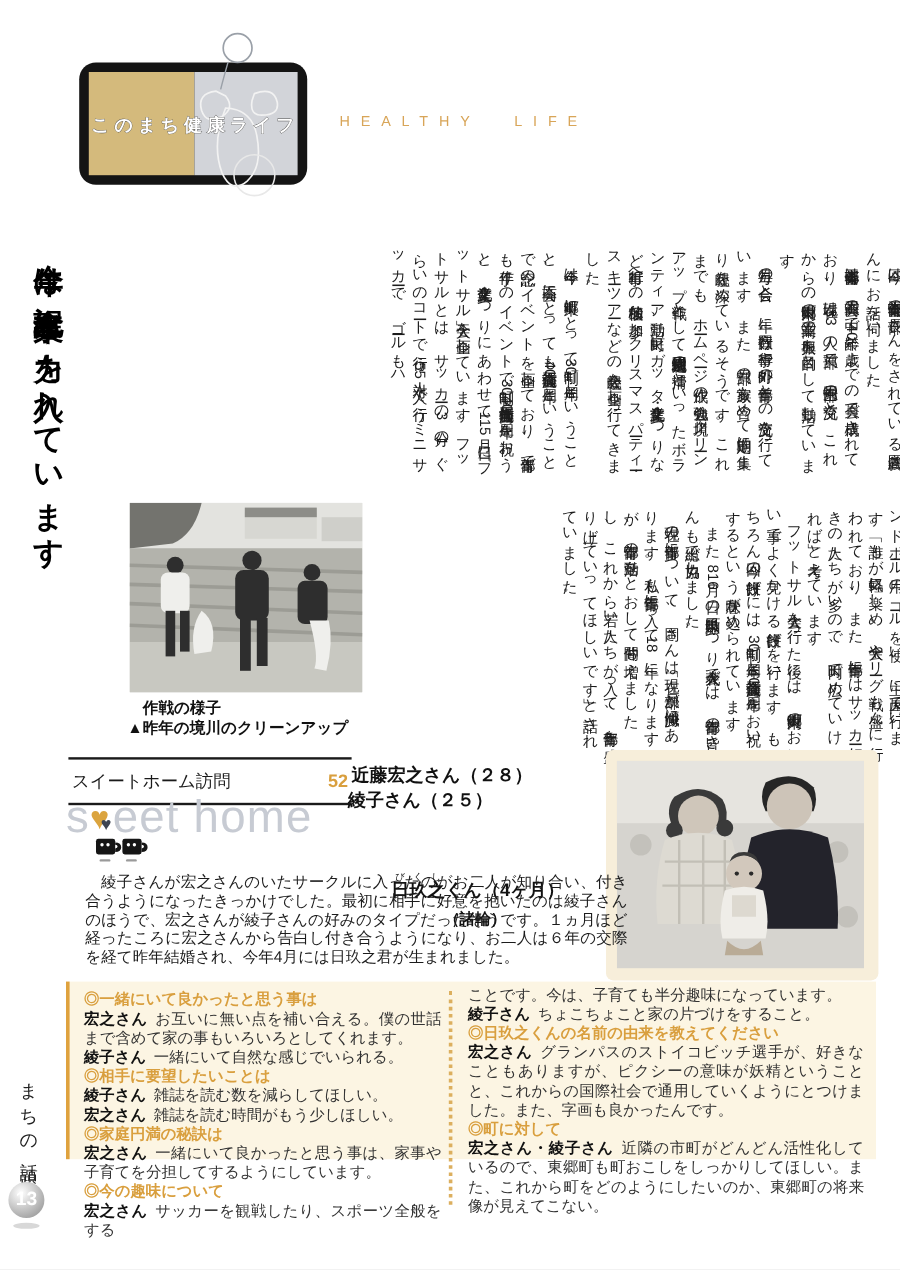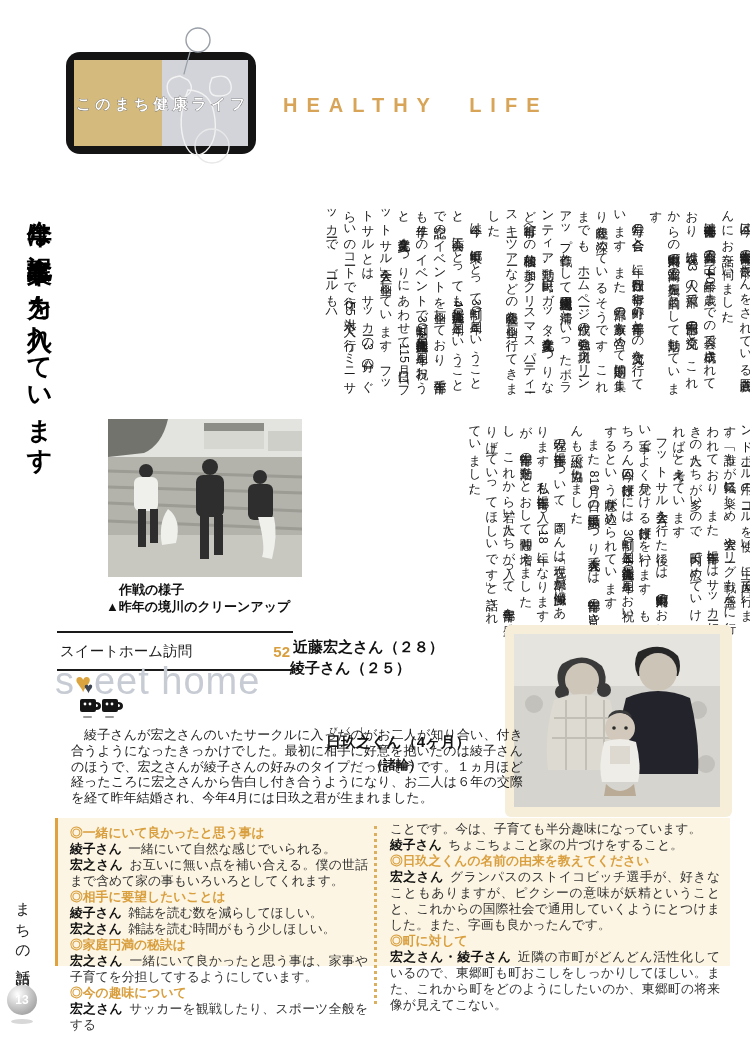--- a/index.html
+++ b/index.html
@@ -5,22 +5,22 @@
   html,body{margin:0;padding:0;background:#e9e9e9;}
   #page{
     position:relative;width:750px;height:1058px;margin:0 auto;
     background:#ffffff;overflow:hidden;
     font-family:"Liberation Sans",sans-serif;color:#222;padding-left:39px;
   }
   
   #logo-svg{position:absolute;left:60px;top:26px;}
   .healthy-life{
     position:absolute;left:283px;top:94px;
-    font-size:20px;letter-spacing:9px;word-spacing:16px;
-    color:#d8a558;font-weight:700;
+    font-size:12px;letter-spacing:9px;word-spacing:16px;
+    color:#d8a558;font-weight:400;
   }
   
   .v-title{
     position:absolute;left:24px;top:201px;height:430px;
     writing-mode:vertical-rl;text-orientation:mixed;
     font-size:25px;font-weight:700;letter-spacing:2px;color:#000;
   }
   .v-body{
     position:absolute;right:34px;
     writing-mode:vertical-rl;text-orientation:mixed;
@@ -85,21 +85,21 @@
   .qa-h{color:#d99f3e;font-weight:700;}
   .qa-col b{color:#111;margin-right:0.5em;}
   
   .side-label{
     position:absolute;left:13px;top:891px;
     writing-mode:vertical-rl;font-size:15px;letter-spacing:5px;color:#222;
   }
   .page-ball{
     position:absolute;left:7px;top:985px;width:30px;height:30px;border-radius:50%;
     background:radial-gradient(circle at 35% 30%, #ffffff, #c9c9c9 45%, #8f8f8f 95%);
-    color:#fff;font-size:12px;font-weight:700;
+    color:#fff;font-size:16px;font-weight:700;
     display:flex;align-items:center;justify-content:center;
   }
   .ball-shadow{position:absolute;left:11px;top:1019px;width:22px;height:5px;
     background:#d8d8d8;border-radius:50%;}
 </style>
 </head>
 <body>
 
 <div id="page">
 
@@ -238,22 +238,22 @@
     </g>
   </svg>
 
   <div class="intro">　綾子さんが宏之さんのいたサークルに入ったのがお二人が知り合い、付き合うようになったきっかけでした。最初に相手に好意を抱いたのは綾子さんのほうで、宏之さんが綾子さんの好みのタイプだったそうです。１ヵ月ほど経ったころに宏之さんから告白し付き合うようになり、お二人は６年の交際を経て昨年結婚され、今年4月には日玖之君が生まれました。</div>
 
   <div class="qa-panel">
     <div class="qa-divider"></div>
 
     <div class="qa-col qa-col-left">
       <p class="qa-h">◎一緒にいて良かったと思う事は</p>
+      <p><b>宏之さん</b><span>お互いに無い点を補い合える。僕の世話まで含めて家の事もいろいろとしてくれます。</span></p>
       <p><b>綾子さん</b><span>一緒にいて自然な感じでいられる。</span></p>
-      <p><b>宏之さん</b><span>お互いに無い点を補い合える。僕の世話まで含めて家の事もいろいろとしてくれます。</span></p>
       <p class="qa-h">◎相手に要望したいことは</p>
       <p><b>綾子さん</b><span>雑誌を読む数を減らしてほしい。</span></p>
       <p><b>宏之さん</b><span>雑誌を読む時間がもう少しほしい。</span></p>
       <p class="qa-h">◎家庭円満の秘訣は</p>
       <p><b>宏之さん</b><span>一緒にいて良かったと思う事は、家事や子育てを分担してするようにしています。</span></p>
       <p class="qa-h">◎今の趣味について</p>
       <p><b>宏之さん</b><span>サッカーを観戦したり、スポーツ全般をする</span></p>
     </div>
 
     <div class="qa-col qa-col-right">

